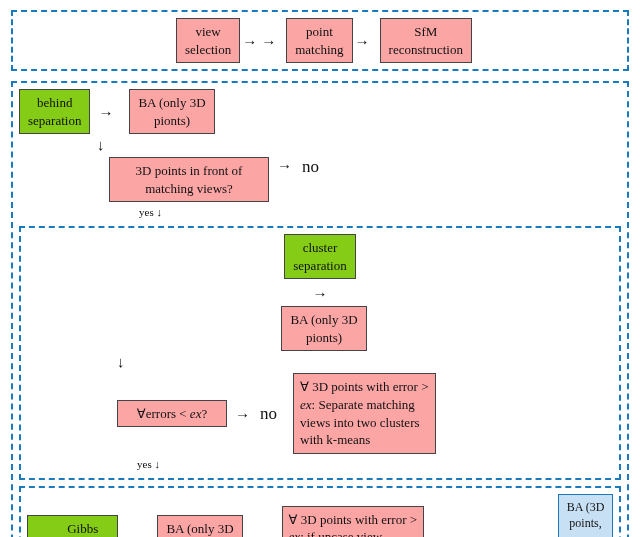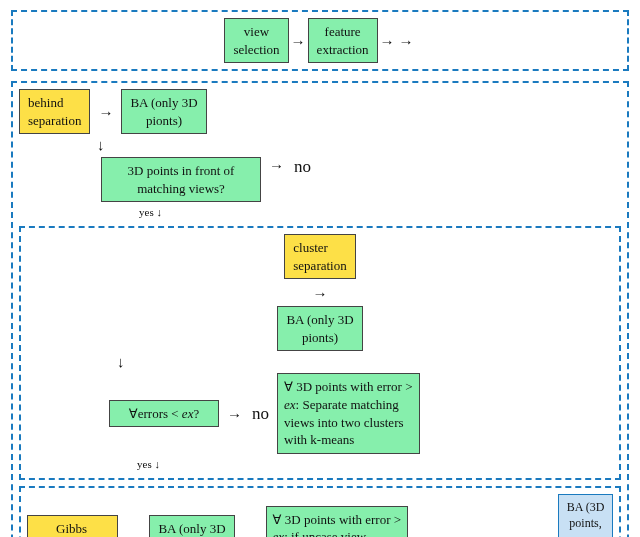--- a/index.html
+++ b/index.html
@@ -42,32 +42,33 @@
     }
 
     .inner-section-dashed {
       border: 2px dashed #1a7abf;
       padding: 6px;
       margin-bottom: 6px;
     }
 
     .node {
       border: 1.5px solid #444;
-      background: #86efac;
+      background: #fca5a5;
       padding: 4px 8px;
       text-align: center;
       line-height: 1.35;
       display: inline-block;
+      margin-left: 8px;
     }
 
     .node-gray {
       border: 1.5px solid #444;
-      background: #fde047;
+      background: #84cc16;
       padding: 4px 8px;
-      text-align: left;
+      text-align: center;
       line-height: 1.35;
       display: inline-block;
     }
 
     .node-blue {
       border: 1.5px solid #1a7abf;
       background: #c8e0f4;
       padding: 4px 8px;
       text-align: center;
       line-height: 1.35;
@@ -83,23 +84,24 @@
     .italic { font-style: italic; }
   </style>
 </head>
 <body>
 
 <div class="diagram-container">
 
   <div class="top-row-dashed">
     <div class="node">view<br>selection</div>
     <span class="arr">→</span>
-    <div class="node">feature<br>extraction</div>
     <span class="arr">→</span>
+    <div class="node">point<br>matching</div>
     <span class="arr">→</span>
+    <div class="node">SfM<br>reconstruction</div>
   </div>
 
   <div class="main-outer-dashed">
 
     <div style="position:relative; margin-bottom:8px;">
 
       <div style="display:flex; align-items:center; gap:6px; margin-bottom:4px;">
         <div class="node-gray" style="min-width:70px;">behind<br>separation</div>
         <span class="arr">→</span>
         <div class="node">BA (only 3D<br>pionts)</div>

